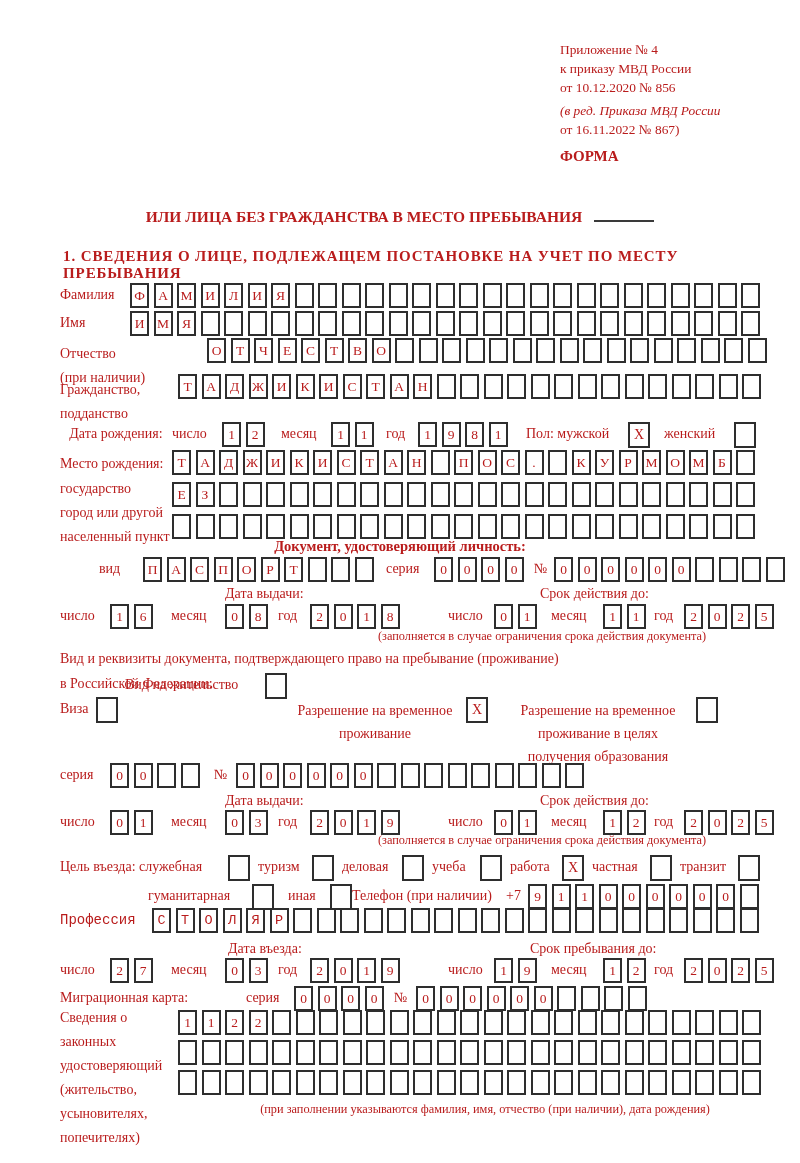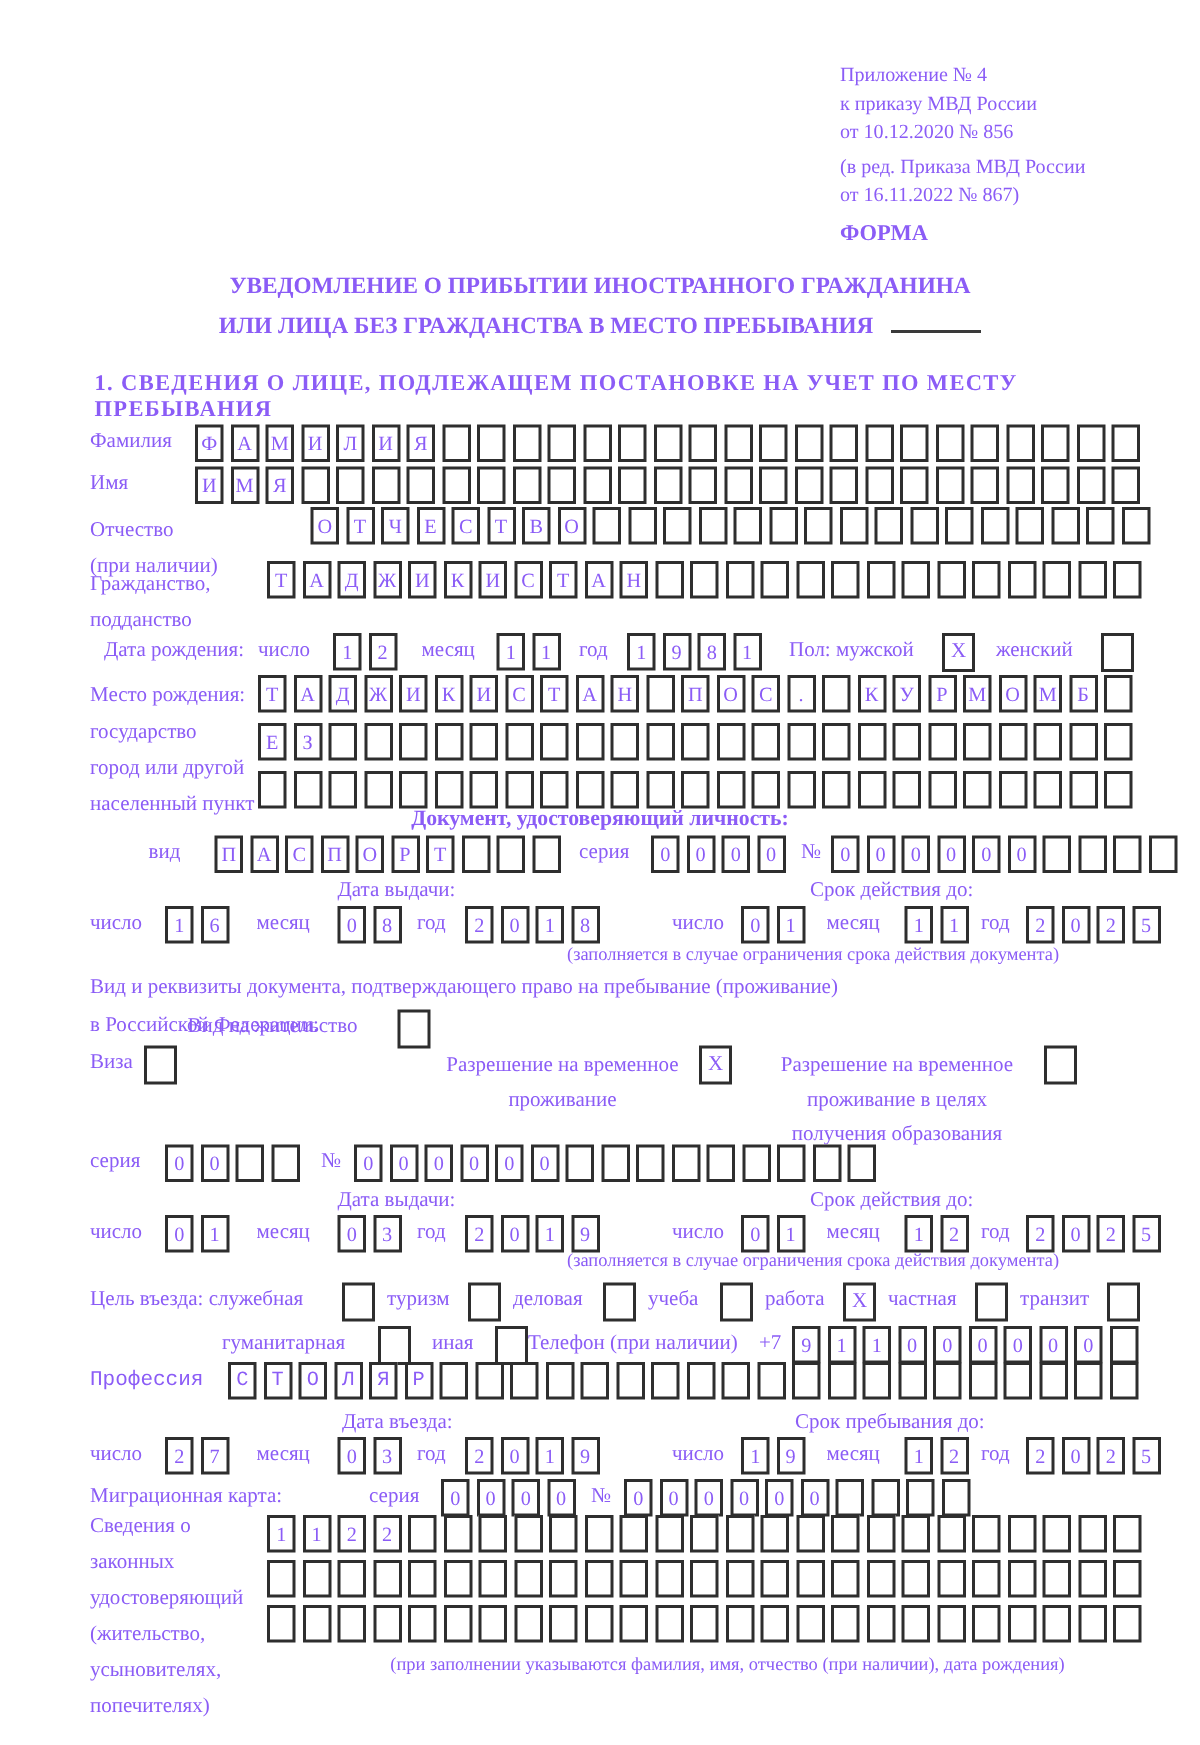--- a/index.html
+++ b/index.html
@@ -1,17 +1,17 @@
 <!DOCTYPE html>
 <html><head>
 <meta charset="utf-8">
 <style>
   html,body{margin:0;padding:0;background:#fff;}
   #page{position:relative;width:788px;height:1163px;background:#ffffff;overflow:hidden;
-        font-family:"Liberation Serif","DejaVu Serif",serif;color:#8b5cf6;}
+        font-family:"Liberation Serif","DejaVu Serif",serif;color:#b91c1c;}
   .row{position:absolute;display:flex;align-items:flex-start;white-space:nowrap;font-size:14px;}
   .txt{position:absolute;font-size:14px;}
   .lbl{font-size:14px;padding-top:4px;display:inline-block;}
   .b{font-weight:bold;}
   .center{text-align:center;}
   .right{text-align:left;}
   .cells{display:flex;}
   .cell{width:19px;height:25px;box-sizing:border-box;border:2px solid #2e2e2e;margin-right:4.5px;
         display:flex;align-items:center;justify-content:center;font-size:13.5px;line-height:1;
         background:#fff;flex:0 0 auto;}
@@ -23,25 +23,24 @@
   .underline{display:inline-block;width:60px;height:14px;border-bottom:2px solid #3a3a3a;margin-left:12px;}
 </style>
 </head>
 <body>
 
 <div id="page">
 
   <div class="txt hdr" style="left:560px;top:40px;">Приложение № 4</div>
   <div class="txt hdr" style="left:560px;top:59px;">к приказу МВД России</div>
   <div class="txt hdr" style="left:560px;top:78px;">от 10.12.2020 № 856</div>
-  <div class="txt hdr" style="left:560px;top:101px;">(в ред. Приказа МВД России</div>
+  <div class="txt hdr" style="left:560px;top:101px;font-style:italic;">(в ред. Приказа МВД России</div>
   <div class="txt hdr" style="left:560px;top:120px;">от 16.11.2022 № 867)</div>
   <div class="txt b right" style="left:560px;top:148px;width:205px;font-size:15px;">ФОРМА</div>
 
-  <div class="txt b center" style="left:40px;top:182px;width:720px;font-size:15.5px;">УВЕДОМЛЕНИЕ О ПРИБЫТИИ ИНОСТРАННОГО ГРАЖДАНИНА</div>
   <div class="txt b center" style="left:40px;top:206px;width:720px;font-size:15.5px;">
     <span>ИЛИ ЛИЦА БЕЗ ГРАЖДАНСТВА В МЕСТО ПРЕБЫВАНИЯ</span><span class="underline"></span>
   </div>
 
   <div class="txt b" style="left:63px;top:248px;font-size:15px;letter-spacing:0.9px;">1. СВЕДЕНИЯ О ЛИЦЕ, ПОДЛЕЖАЩЕМ ПОСТАНОВКЕ НА УЧЕТ ПО МЕСТУ ПРЕБЫВАНИЯ</div>
 
   <div class="row" style="left:60px;top:283px;">
     <span class="lbl" style="width:70px;">Фамилия</span>
     <span class="cells">
         <span class="cell">Ф</span>

